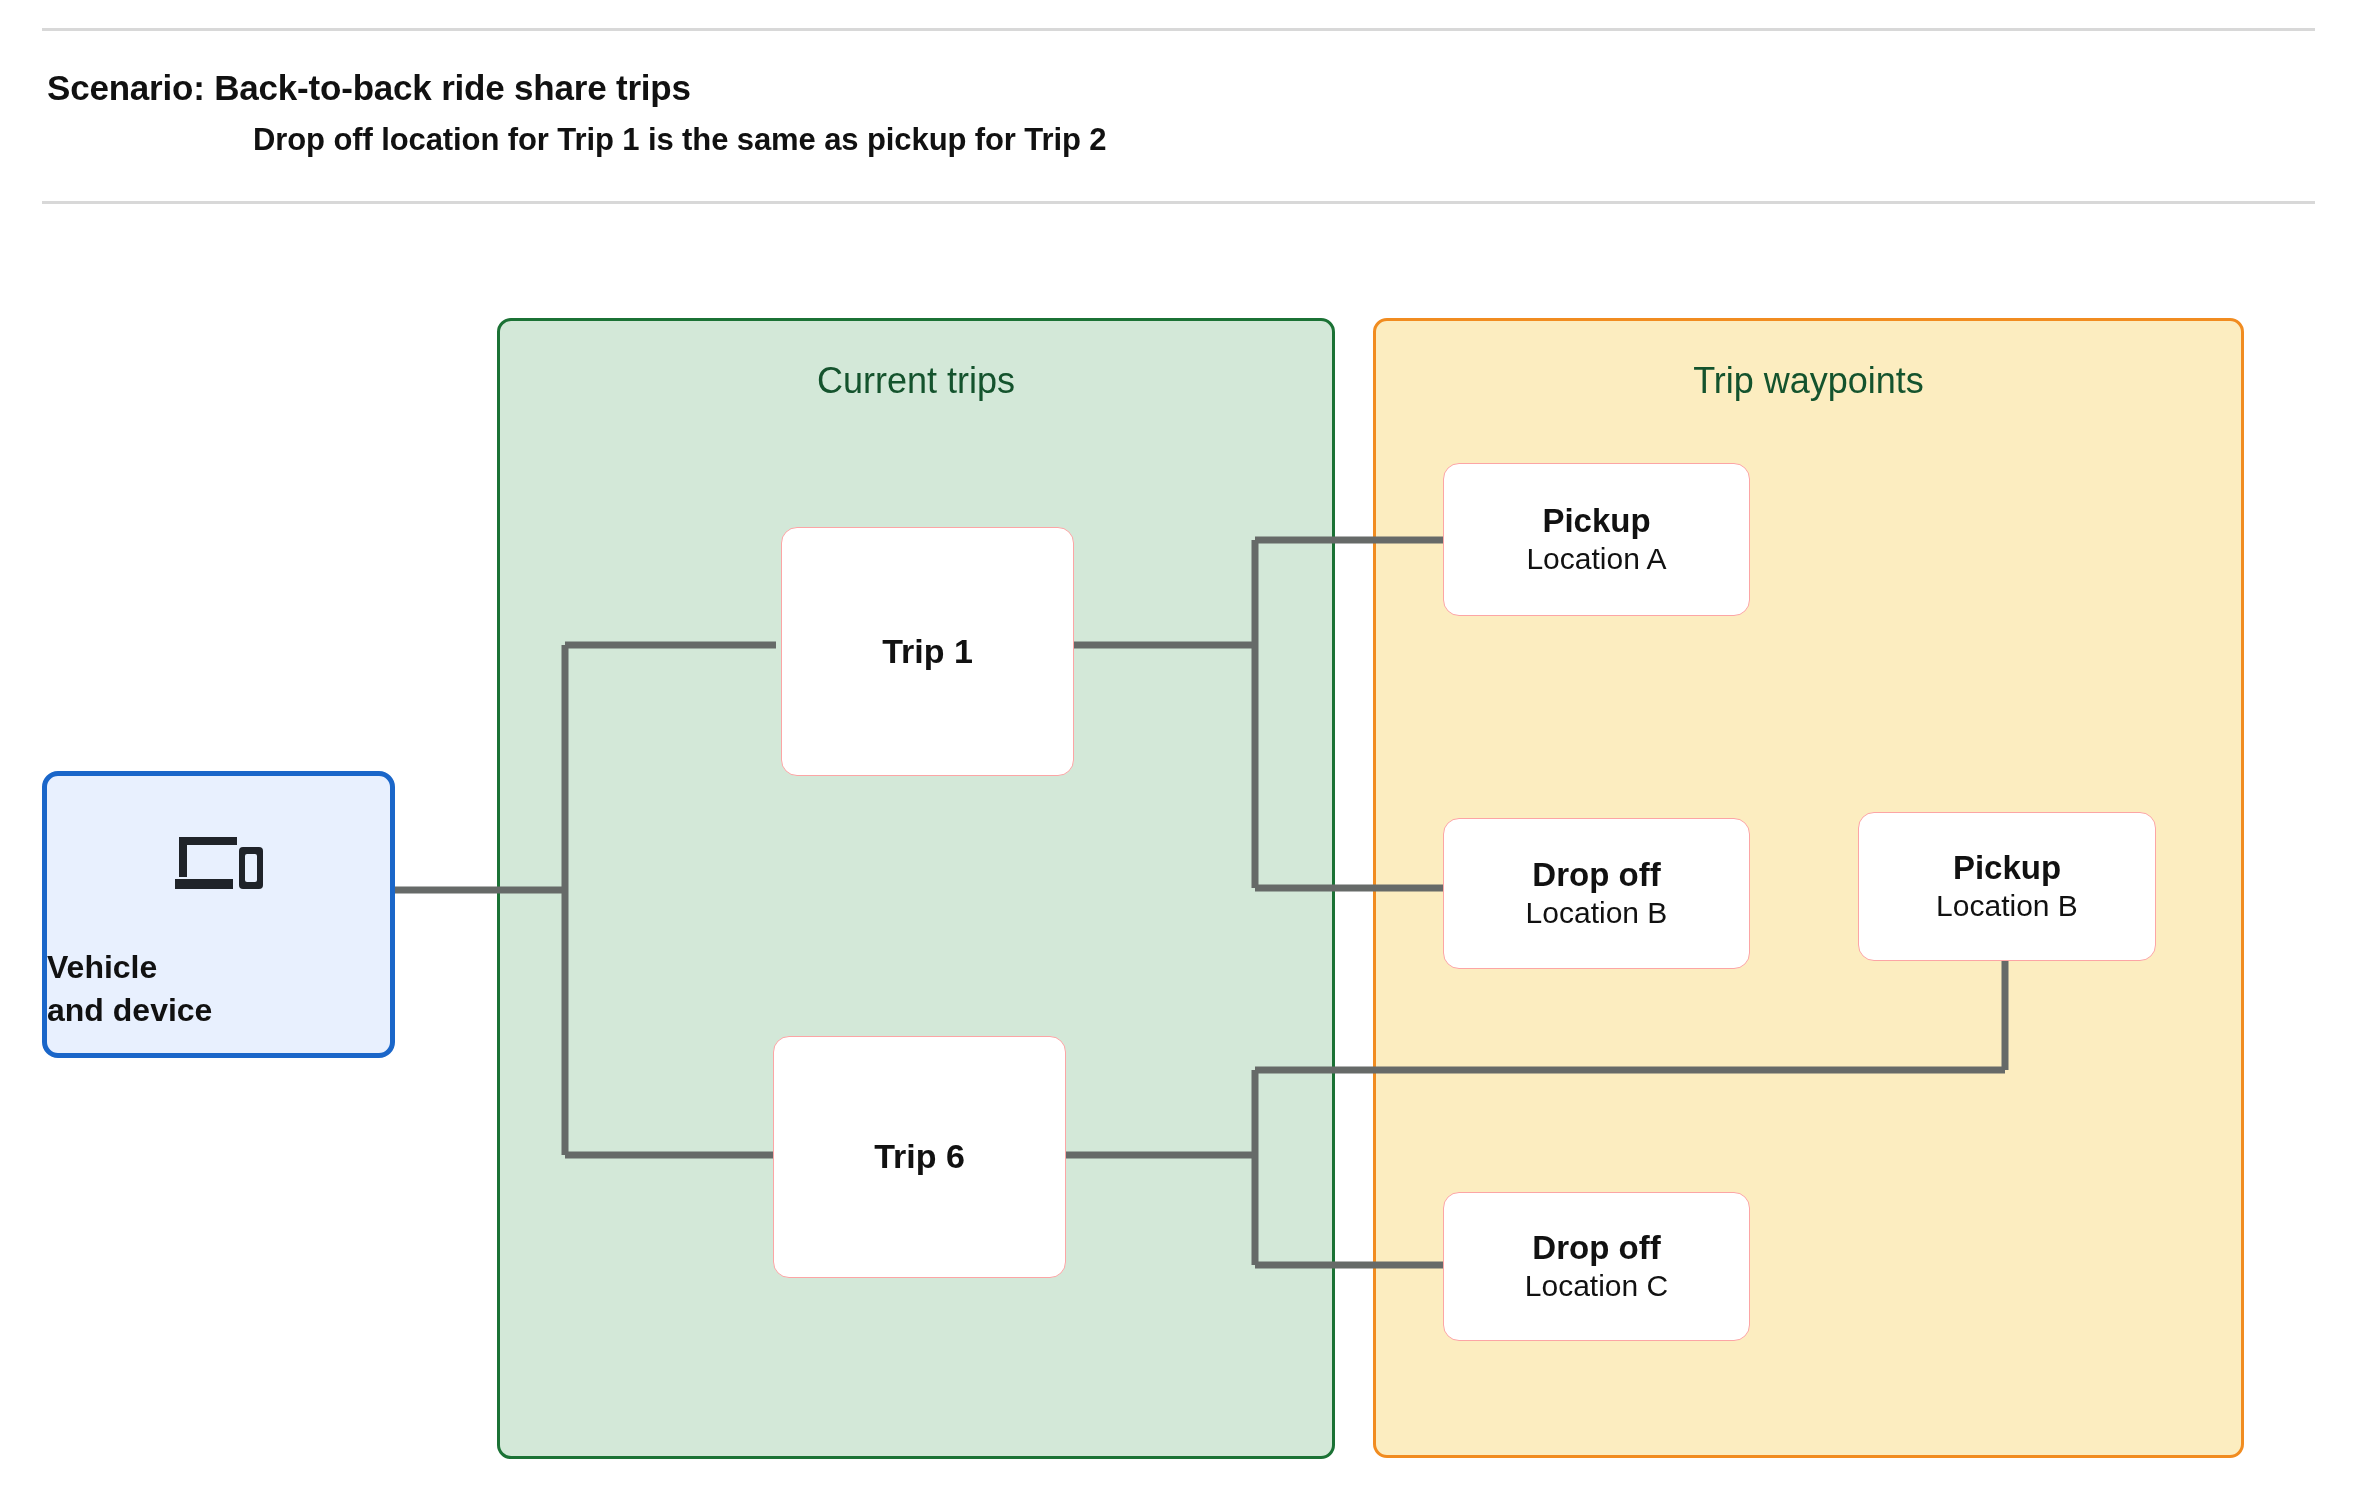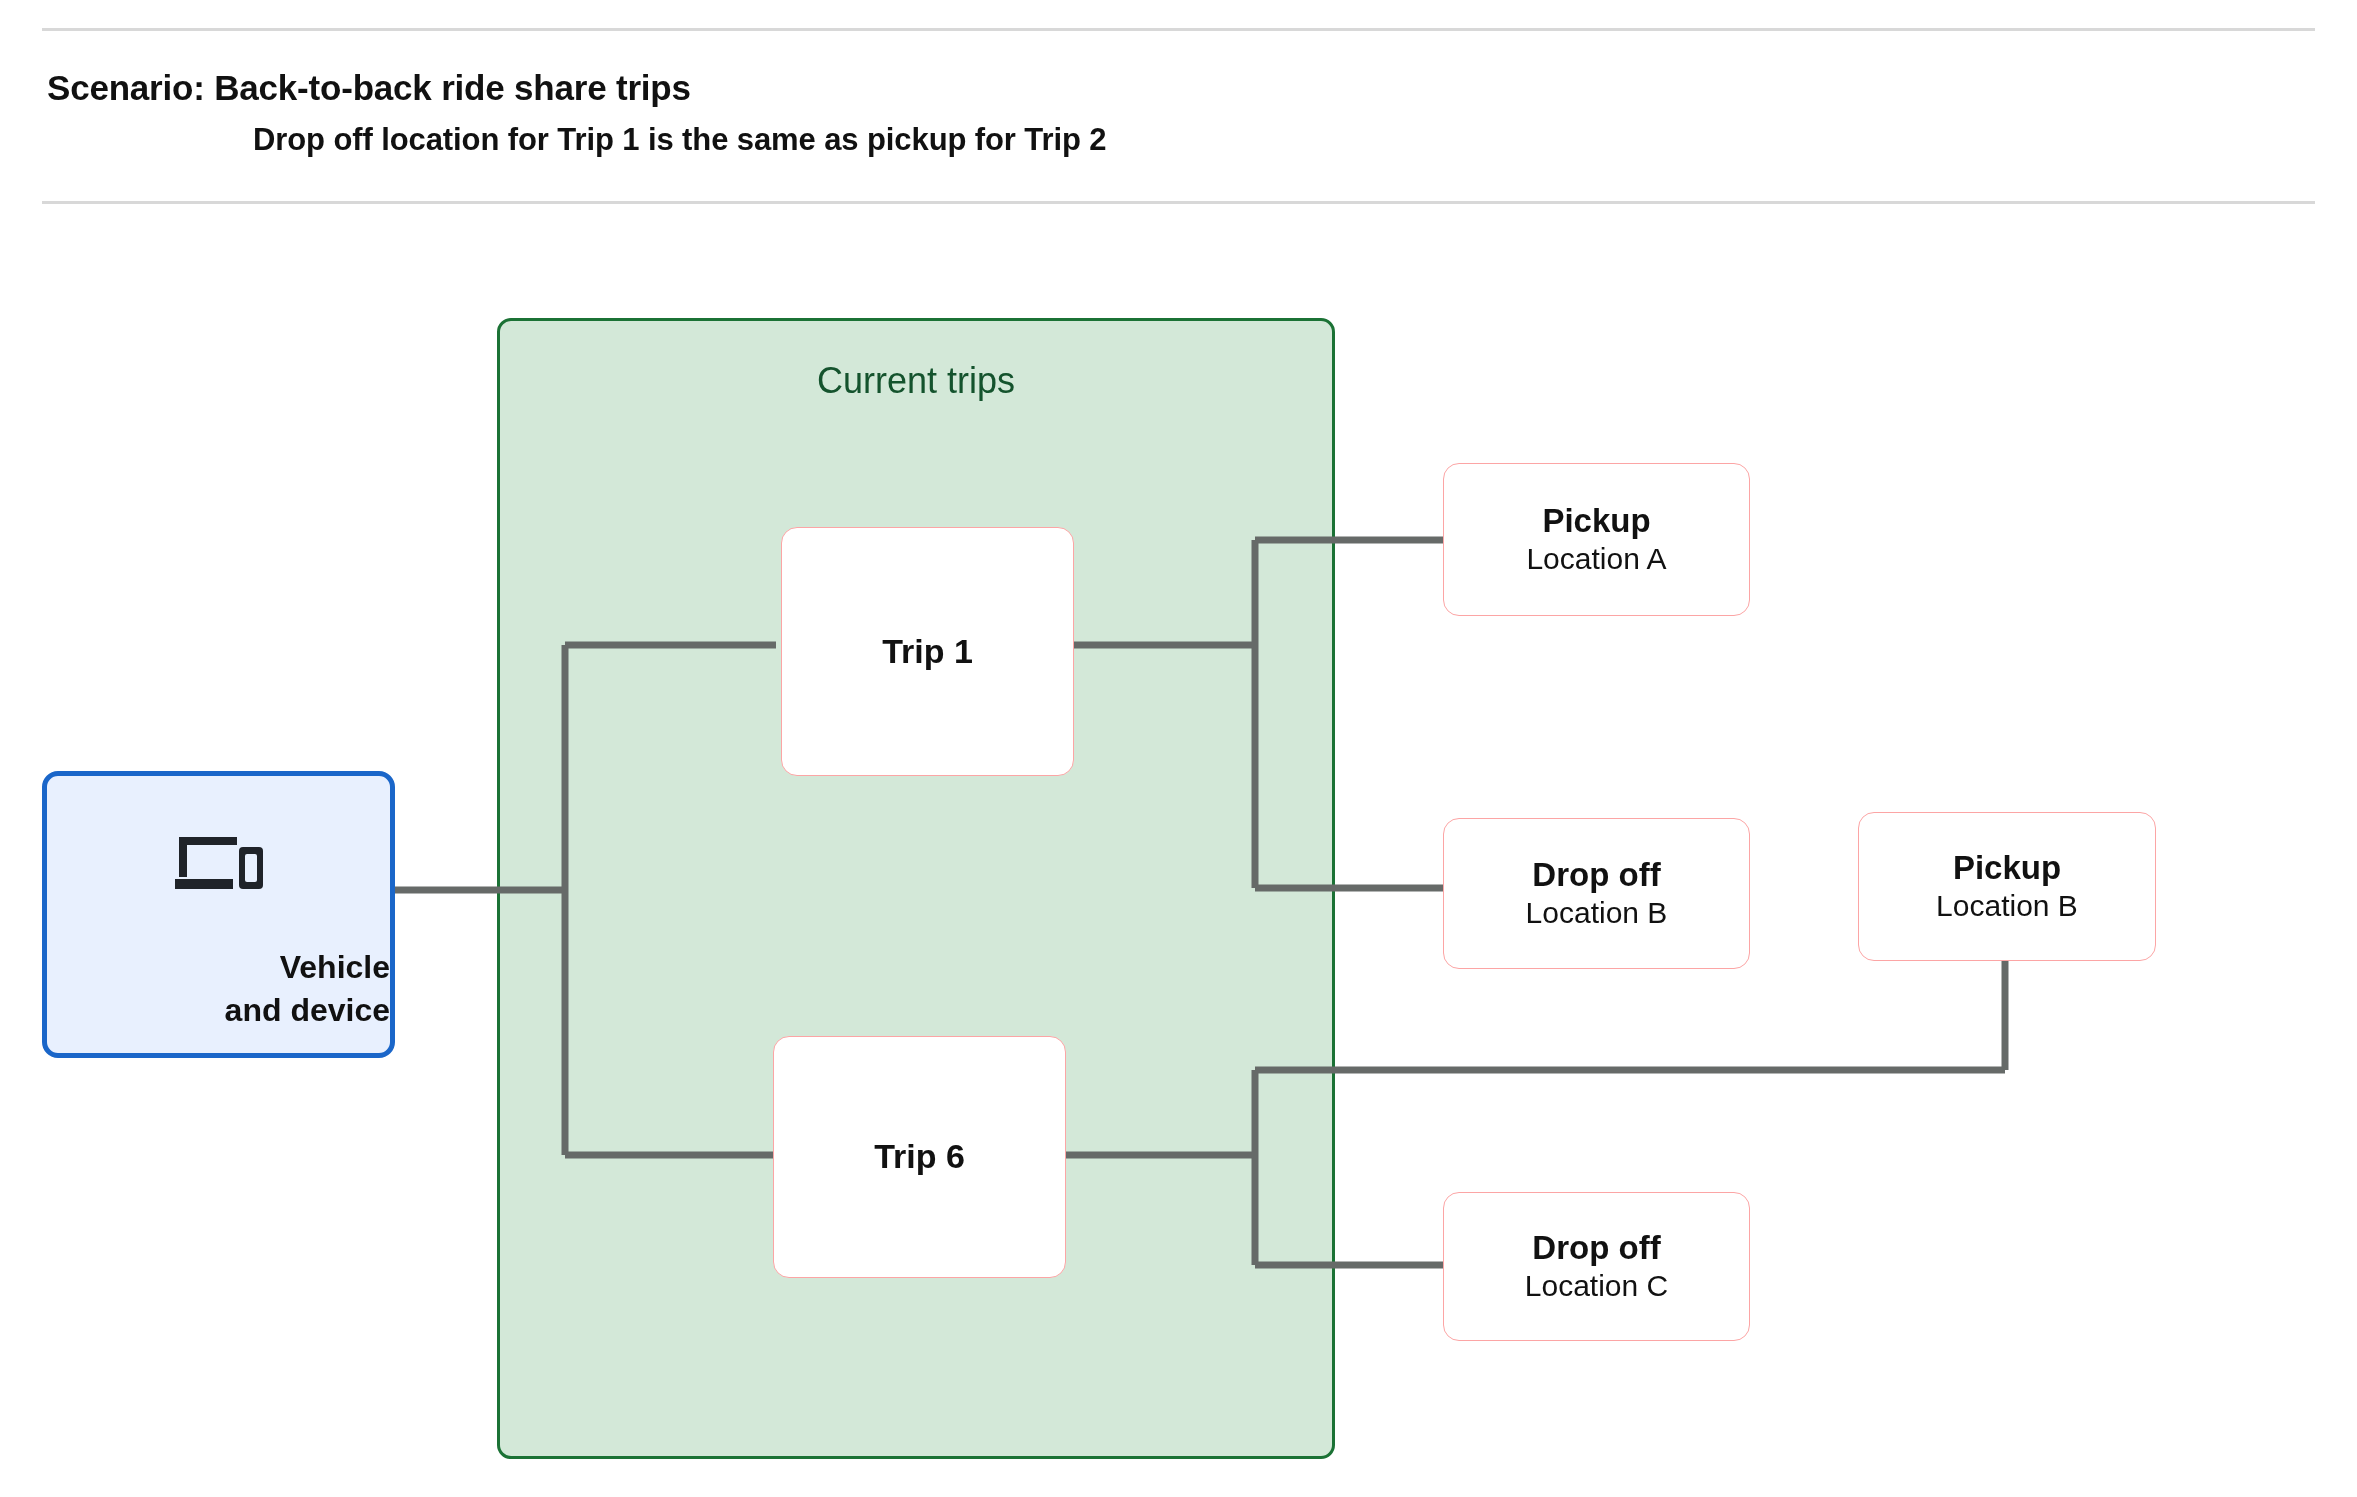--- a/index.html
+++ b/index.html
@@ -65,21 +65,21 @@
   
   #node-vehicle{
     position:absolute;left:42px;top:771px;width:353px;height:287px;
     box-sizing:border-box;background:#e8f0fe;border:5px solid #1a66c9;
     border-radius:16px;z-index:6;
   }
   #node-vehicle .veh-icon{
     position:absolute;left:0;right:0;top:55px;display:flex;justify-content:center;
   }
   #node-vehicle .veh-label{
-    position:absolute;left:0;right:0;top:170px;text-align:right;
+    position:absolute;left:0;right:0;top:170px;text-align:left;
     font-size:32px;font-weight:700;line-height:1.35;white-space:pre-line;
   }
 
   
   .edges{position:absolute;left:0;top:0;width:2357px;height:1497px;z-index:3;
          pointer-events:none;}
 </style>
 </head>
 <body>
 
@@ -87,20 +87,23 @@
 
   <div class="rule top"></div>
   <div class="hdr-title">Scenario: Back-to-back ride share trips</div>
   <div class="hdr-sub">Drop off  location for Trip 1 is the same as pickup for Trip 2</div>
   <div class="rule bottom"></div>
 
   <div class="group" id="group-current">
     <div class="group-title">Current trips</div>
   </div>
 
+  <div class="group" id="group-waypoints">
+    <div class="group-title">Trip waypoints</div>
+  </div>
 
   <svg class="edges" width="2357" height="1497" viewBox="0 0 2357 1497">
     <g fill="none" stroke="#666a68" stroke-width="7" stroke-linecap="butt" stroke-linejoin="miter">
 
       <path d="M 395 890 L 565 890"></path>
 
       <path d="M 565 645 L 565 1155"></path>
 
       <path d="M 565 645 L 776 645"></path>
 

